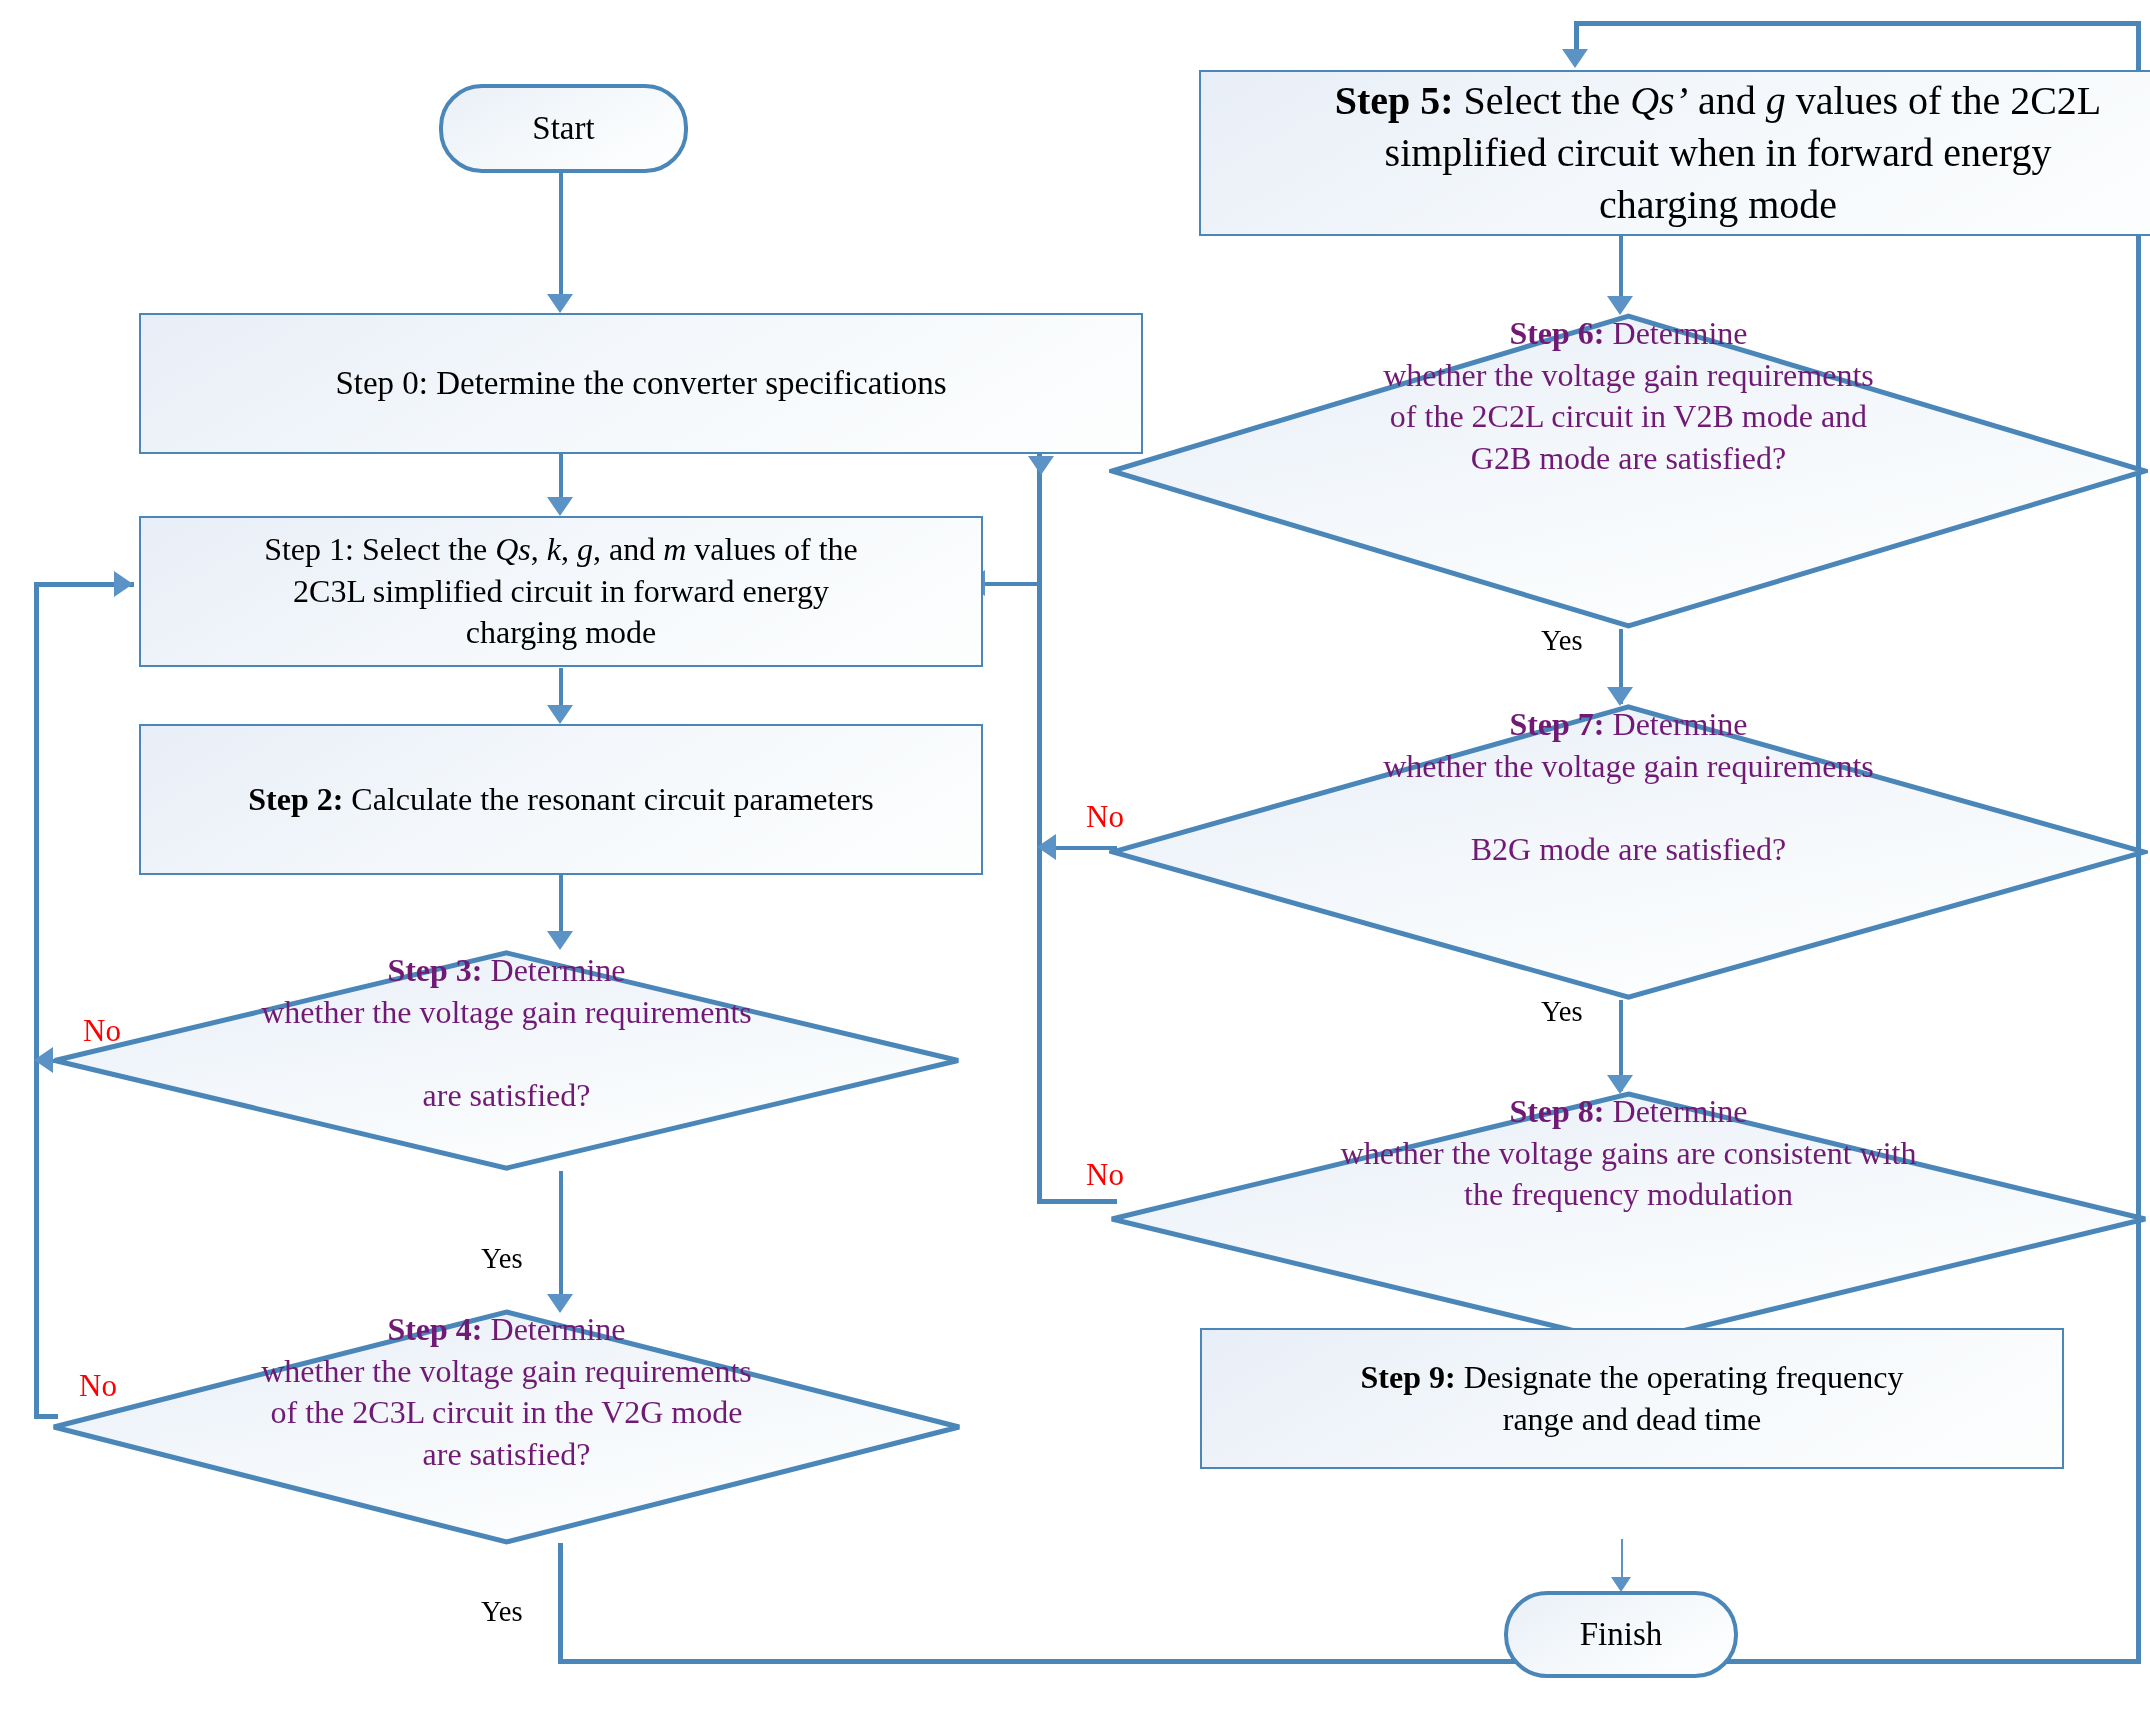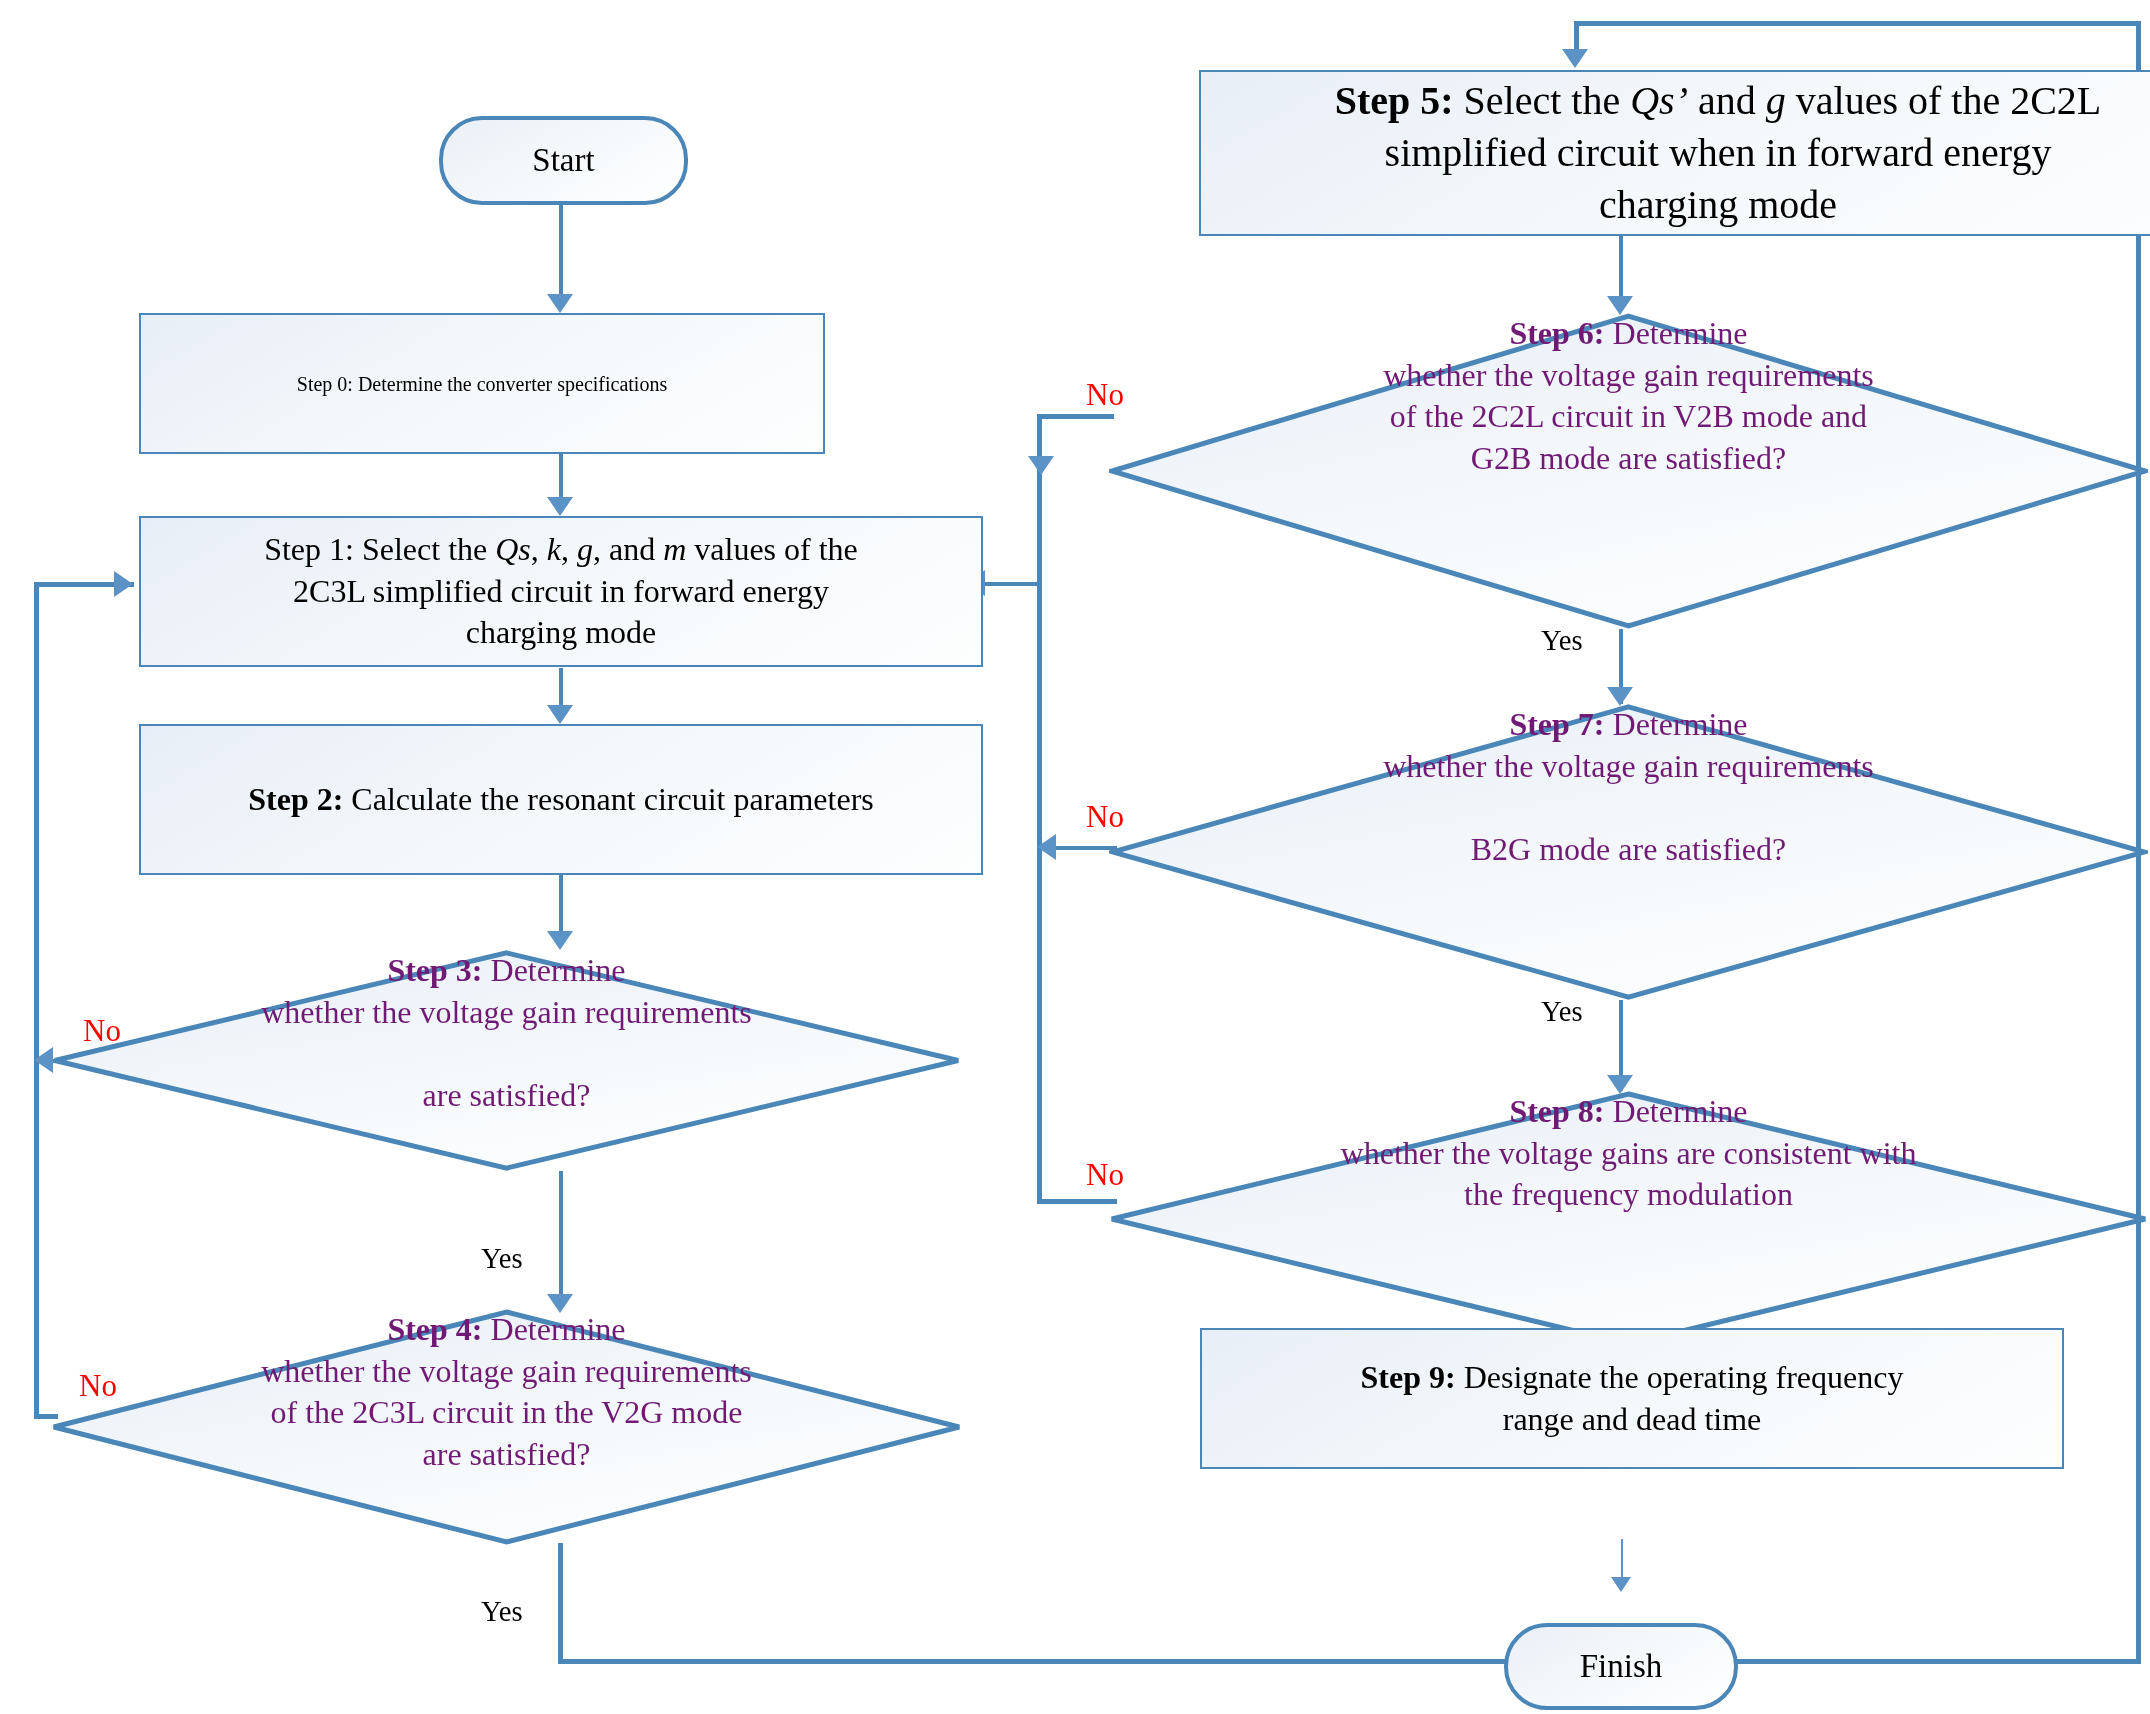--- a/index.html
+++ b/index.html
@@ -21,21 +21,20 @@
     line-height:1.30;
   }
   .boxnode{
     border:2.9px solid #4a86b8;
     background:linear-gradient(150deg,#e8eef7 0%,#f3f7fb 42%,#fdfefe 100%);
   }
   .terminal{
     border:4.3px solid #4a86b8;
     border-radius:43px;
     background:linear-gradient(150deg,#eaeff7 0%,#f4f8fb 45%,#ffffff 100%);
-    margin-top:32px;
   }
   .node .txt{padding:0 18.6px;display:block;}
   
   .diamond{position:absolute;}
   .diamond svg{position:absolute;left:0;top:0;}
   .diamond .dlabel{
     position:absolute;left:0;top:0;width:100%;height:100%;
     display:flex;align-items:flex-start;justify-content:center;
     text-align:center;color:#701a75;line-height:1.30;
     font-family:"Liberation Serif","DejaVu Serif",serif;
@@ -134,21 +133,21 @@
   <div class="elabel" style="left:1541px;top:625px;font-size:28.6px;">Yes</div>
   <div class="elabel no" style="left:1086px;top:799px;font-size:31px;">No</div>
   <div class="elabel" style="left:1541px;top:996px;font-size:28.6px;">Yes</div>
   <div class="elabel no" style="left:1086px;top:1157px;font-size:31px;">No</div>
   <div class="elabel" style="left:1541px;top:1346px;font-size:28.6px;">Yes</div>
 
   <div class="node terminal" style="left:439px;top:84px;width:249px;height:89px;font-size:33px;">
     <span class="txt">Start</span>
   </div>
 
-  <div class="node boxnode" style="left:139px;top:313px;width:686px;height:141px;font-size:20px;">
+  <div class="node boxnode" style="left:139px;top:313px;width:1004px;height:141px;font-size:33px;">
     <span class="txt">Step 0: Determine the converter specifications</span>
   </div>
 
   <div class="node boxnode" style="left:139px;top:516px;width:844px;height:151px;font-size:32px;">
     <span class="txt">
       <span>Step 1: Select the </span><i>Qs</i><span>, </span><i>k</i><span>, </span><i>g</i><span>, and </span><i>m</i><span> values of the</span><br>
       <span>2C3L simplified circuit in forward energy</span><br>
       <span>charging mode</span>
     </span>
   </div>

